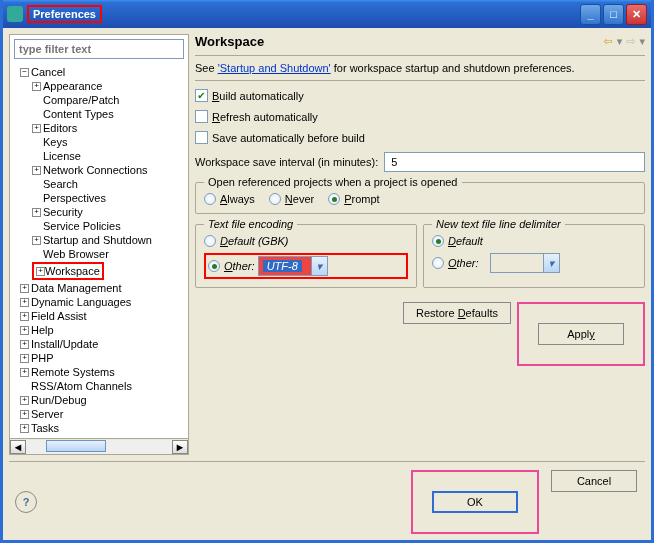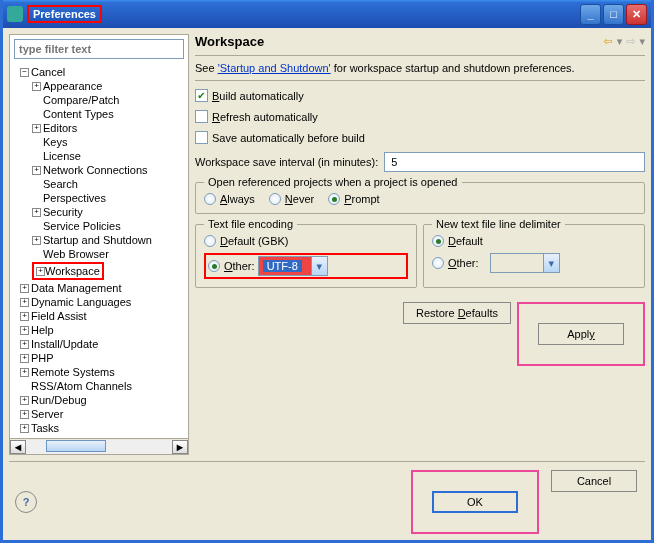--- a/index.html
+++ b/index.html
@@ -47,21 +47,21 @@
 .groupbox .legend { position: absolute; top: -7px; left: 8px; background: #ece9d8; padding: 0 4px; color: #000; }
 .radio-row { display: flex; gap: 14px; align-items: flex-start; }
 .radio-col { display: flex; flex-direction: column; gap: 6px; }
 .radio { width: 12px; height: 12px; border: 1px solid #7f9db9; border-radius: 50%; background: radial-gradient(#fff,#dce9f5); display: inline-flex; align-items: center; justify-content: center; }
 .radio.sel::after { content: ""; width: 5px; height: 5px; background: #2a7a2a; border-radius: 50%; display: block; }
 .inline-row { display: flex; align-items: center; gap: 4px; }
 select, .select { height: 20px; border: 1px solid #7f9db9; background: #ef4444; padding: 0 18px 0 4px; position: relative; display: inline-flex; align-items: center; min-width: 70px; }
 .select .sel-text { background: #316ac5; color: white; padding: 0 4px; }
 .select .sel-arrow { position: absolute; right: 0; top: 0; width: 16px; height: 18px; background: linear-gradient(#e8f0fa,#b8d6f5); border-left: 1px solid #7f9db9; display: flex; align-items: center; justify-content: center; color: #3b6ea5; }
 .select.dis { background: #ece9d8; color: #888; }
-.enc-row { display: flex; gap: 6px; }
+.enc-row { display: flex; gap: 6px; font-style: italic; }
 .enc-row .groupbox { flex: 1; }
 .red-box { border: 2px solid #ec4899; padding: 19px; display: inline-block; }
 .red-box-tight { border: 2px solid red; padding: 1px 2px; display: inline-flex; align-items: center; }
 .btn-row { display: flex; justify-content: flex-end; gap: 6px; padding-top: 6px; }
 .btn { height: 22px; min-width: 86px; border: 1px solid #888; background: #ece9d8; padding: 0 12px; display: inline-flex; align-items: center; justify-content: center; cursor: pointer; }
 .bottom-row { border-top: 1px solid #aca899; padding-top: 8px; display: flex; align-items: center; }
 .help-icon { width: 22px; height: 22px; border: 1px solid #888; border-radius: 50%; display: flex; align-items: center; justify-content: center; color: #4a6aa0; font-weight: bold; cursor: pointer; margin-left: 6px; }
 .bottom-btns { flex: 1; display: flex; justify-content: flex-end; gap: 12px; padding-right: 8px; }
 .btn.default { border: 2px solid #2c6ed5; }
 .sep-line { height: 1px; background: #aca899; }

